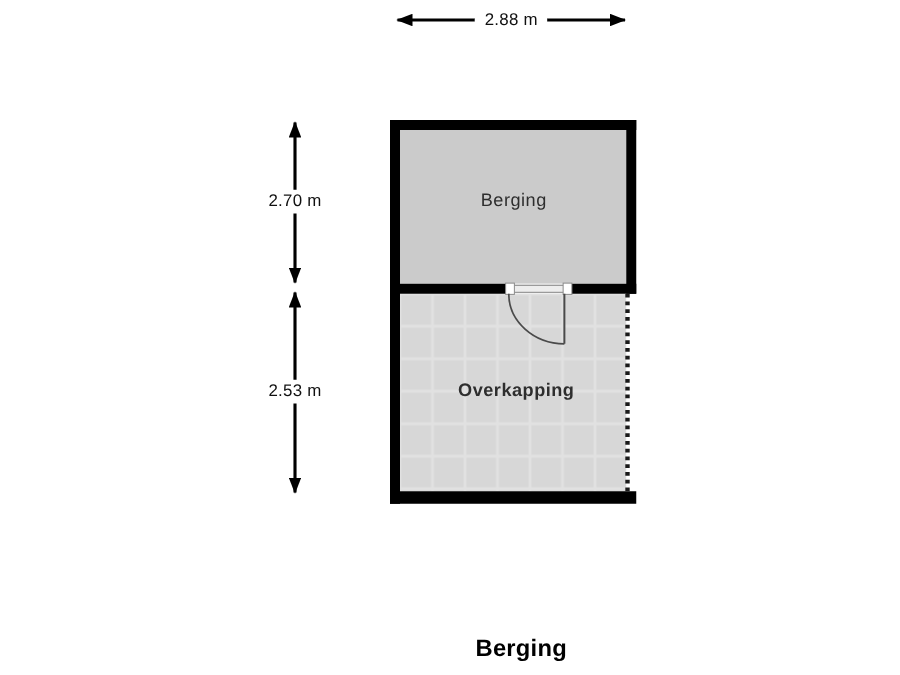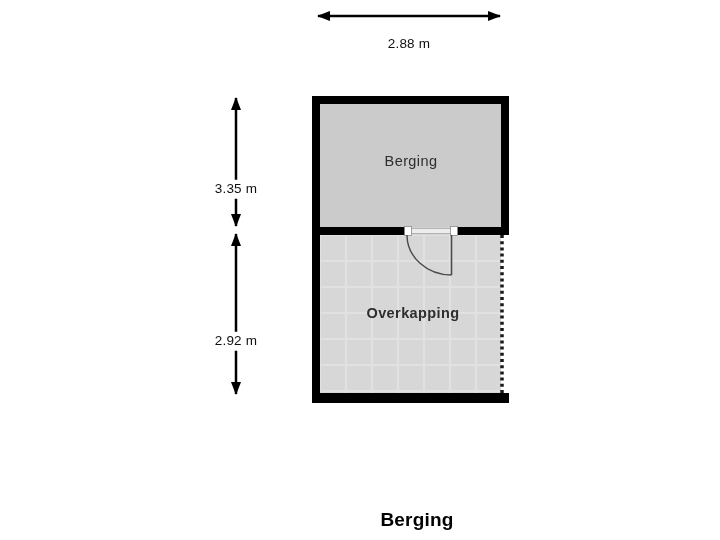--- a/index.html
+++ b/index.html
@@ -22,21 +22,20 @@
     font-size: 14.5px;
     letter-spacing: 0.4px;
   }
   .dim-label {
     color: #101010;
     font-size: 13.5px;
     letter-spacing: 0.2px;
     background: #ffffff;
     border-radius: 9px;
     padding: 1px 8px 2px 8px;
-    margin-top: 28px;
   }
   .plan-title {
     color: #000000;
     font-size: 19px;
     font-weight: bold;
     letter-spacing: 0.2px;
   }
 </style>
 </head>
 <body>
@@ -72,21 +71,21 @@
     <rect x="450.5" y="226.5" width="7" height="9" fill="#ffffff" stroke="#8a8a8a" stroke-width="0.8"></rect>
     <line x1="451.5" y1="235" x2="451.5" y2="275" stroke-width="1.6" stroke="#4a4a4a"></line>
     <path d="M407,235 A44.5,40 0 0 0 451.5,275" fill="none" stroke-width="1.4" stroke="#4a4a4a"></path>
 
     <line x1="318" y1="16" x2="500" y2="16" stroke-width="2.5" marker-start="url(#arrow)" marker-end="url(#arrow)" stroke="#000000"></line>
     <line x1="236" y1="98" x2="236" y2="226" stroke-width="2.5" marker-start="url(#arrow)" marker-end="url(#arrow)" stroke="#000000"></line>
     <line x1="236" y1="234" x2="236" y2="394" stroke-width="2.5" marker-start="url(#arrow)" marker-end="url(#arrow)" stroke="#000000"></line>
   </svg>
 
   <div class="label dim-label" style="left:409px; top:16px;">2.88 m</div>
-  <div class="label dim-label" style="left:236px; top:161px;">3.35 m</div>
-  <div class="label dim-label" style="left:236px; top:313px;">2.92 m</div>
+  <div class="label dim-label" style="left:236px; top:161px;">2.70 m</div>
+  <div class="label dim-label" style="left:236px; top:313px;">2.53 m</div>
 
   <div class="label room-label" style="left:411px; top:161px;">Berging</div>
   <div class="label room-label" style="left:413px; top:313px;font-weight:bold;">Overkapping</div>
 
   <div class="label plan-title" style="left:417px; top:520px;">Berging</div>
 
 </div>
 
 </body></html>

